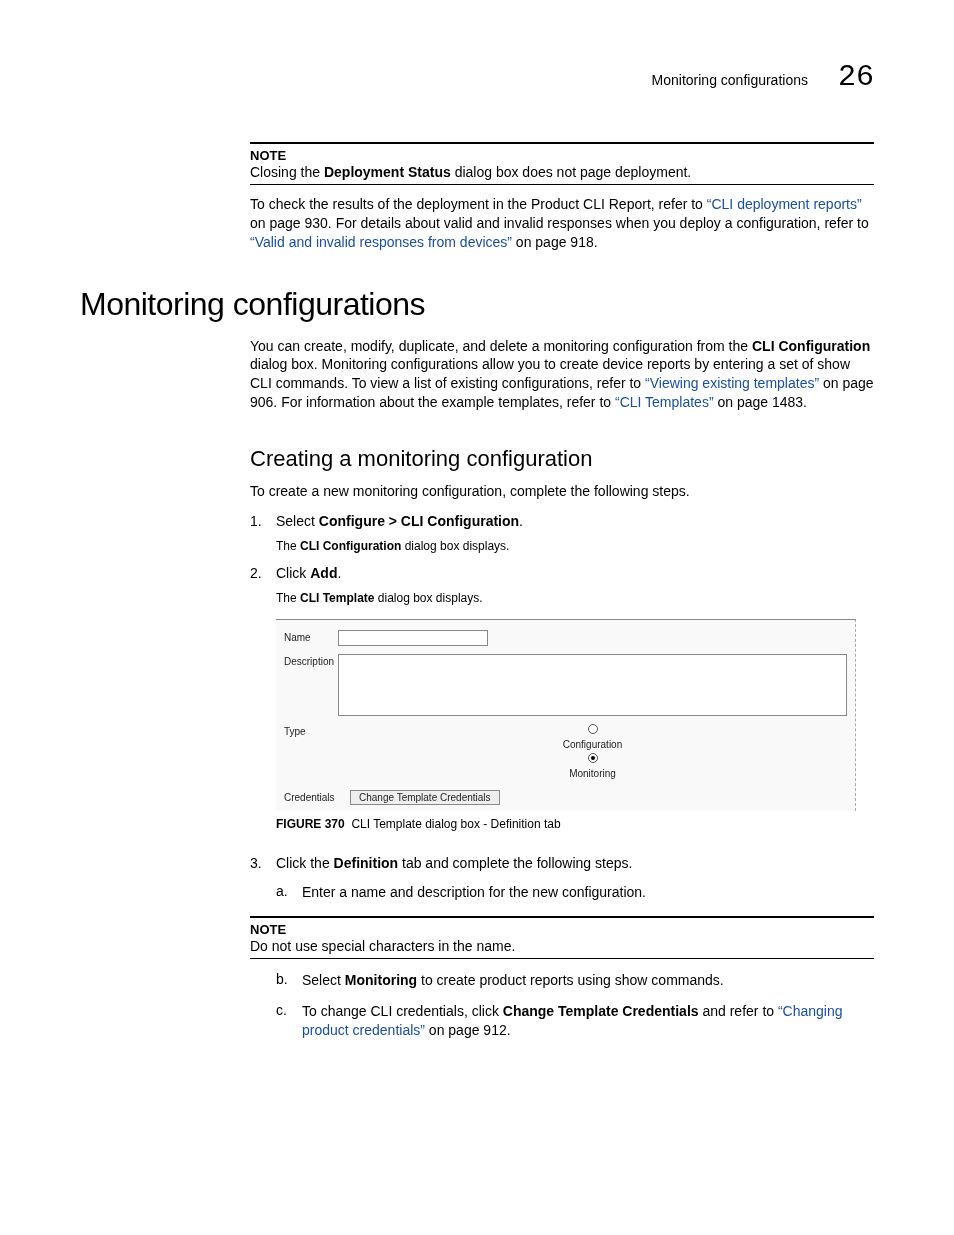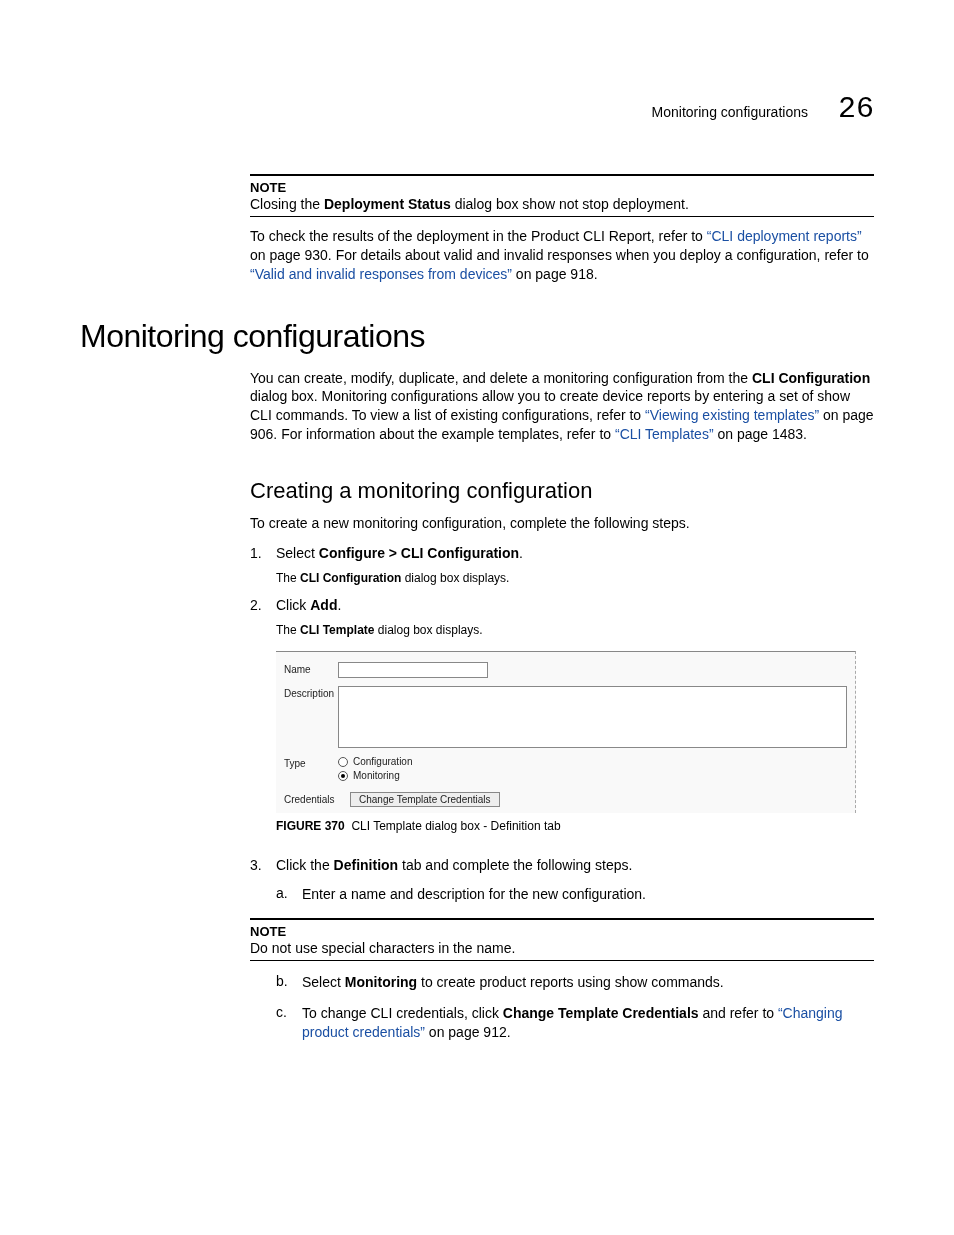--- a/index.html
+++ b/index.html
@@ -5,21 +5,21 @@
   * { box-sizing: border-box; margin: 0; padding: 0; }
   body {
     width: 954px;
     height: 1235px;
     background: #fff;
     font-family: Arial, Helvetica, sans-serif;
     color: #000;
     position: relative;
   }
   .page {
-    padding: 92px 80px 0 80px;
+    padding: 60px 80px 0 80px;
   }
   .running-head {
     display: flex;
     justify-content: flex-end;
     align-items: baseline;
     gap: 30px;
     margin-bottom: 48px;
   }
   .running-head .rh-text { font-size: 14px; }
   .running-head .rh-num { font-size: 30px; font-family: Liberation Mono, monospace; }
@@ -64,21 +64,21 @@
   }
   .dlg-row { display: flex; align-items: flex-start; margin-bottom: 8px; }
   .dlg-label { width: 54px; flex: none; padding-top: 2px; }
   .dlg-input {
     border: 1px solid #888; background: #fff; height: 16px; width: 150px;
   }
   .dlg-textarea {
     border: 1px solid #888; background: #fff; height: 62px; flex: 1;
   }
   .dlg-radio-col { flex: 1; }
-  .dlg-radio { display: flex; align-items: center; gap: 5px; margin-bottom: 3px; }
+  .dlg-radio { display: flex; align-items: center; gap: 5px; margin-bottom: 3px; flex-direction: column; }
   .radio-dot {
     width: 10px; height: 10px; border: 1px solid #555; border-radius: 50%;
     display: inline-flex; align-items: center; justify-content: center; background: #fff;
   }
   .radio-dot.selected::after {
     content: ""; width: 4px; height: 4px; background: #000; border-radius: 50%;
   }
   .dlg-button {
     border: 1px solid #888; background: #eee; font-size: 10px;
     padding: 1px 8px; display: inline-block;
@@ -98,21 +98,21 @@
 
   <div class="running-head">
     <span class="rh-text">Monitoring configurations</span>
     <span class="rh-num">26</span>
   </div>
 
   <div class="content-col">
     <div class="rule-thick"></div>
     <div class="note-label">NOTE</div>
     <div class="body-text">
-      <span>Closing the </span><span class="bold">Deployment Status</span><span> dialog box show not stop deployment.</span>
+      <span>Closing the </span><span class="bold">Deployment Status</span><span> dialog box does not page deployment.</span>
     </div>
     <div class="rule-thin"></div>
 
     <p class="body-text para">
       <span>To check the results of the deployment in the Product CLI Report, refer to </span><a class="xref">“CLI deployment reports”</a><span> on page 930. For details about valid and invalid responses when you deploy a configuration, refer to </span><a class="xref">“Valid and invalid responses from devices”</a><span> on page 918.</span>
     </p>
   </div>
 
   <h1 class="section">Monitoring configurations</h1>
 

